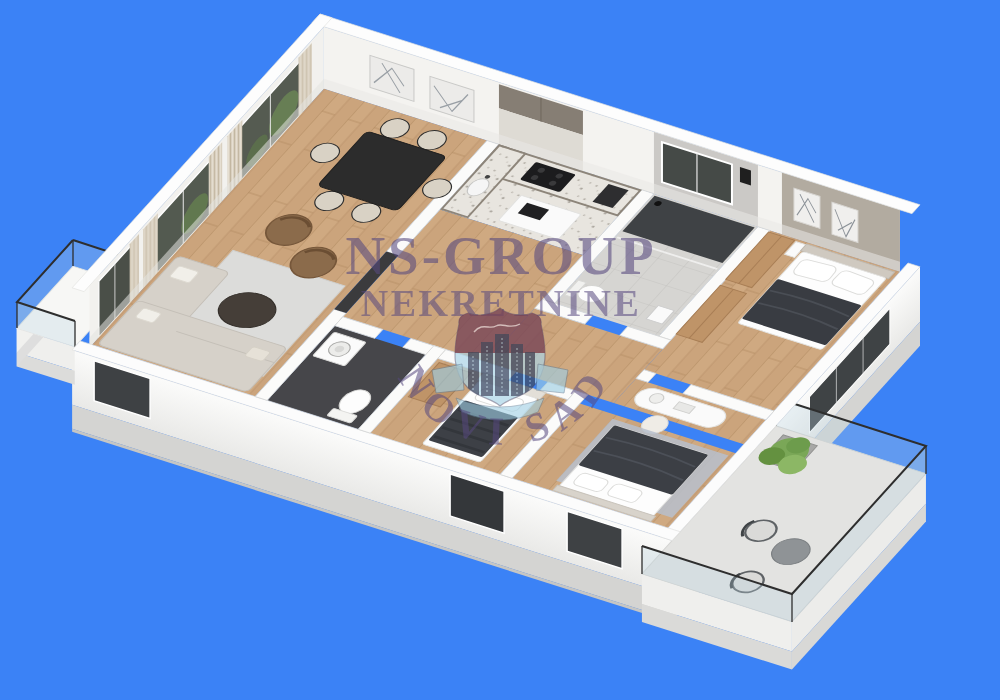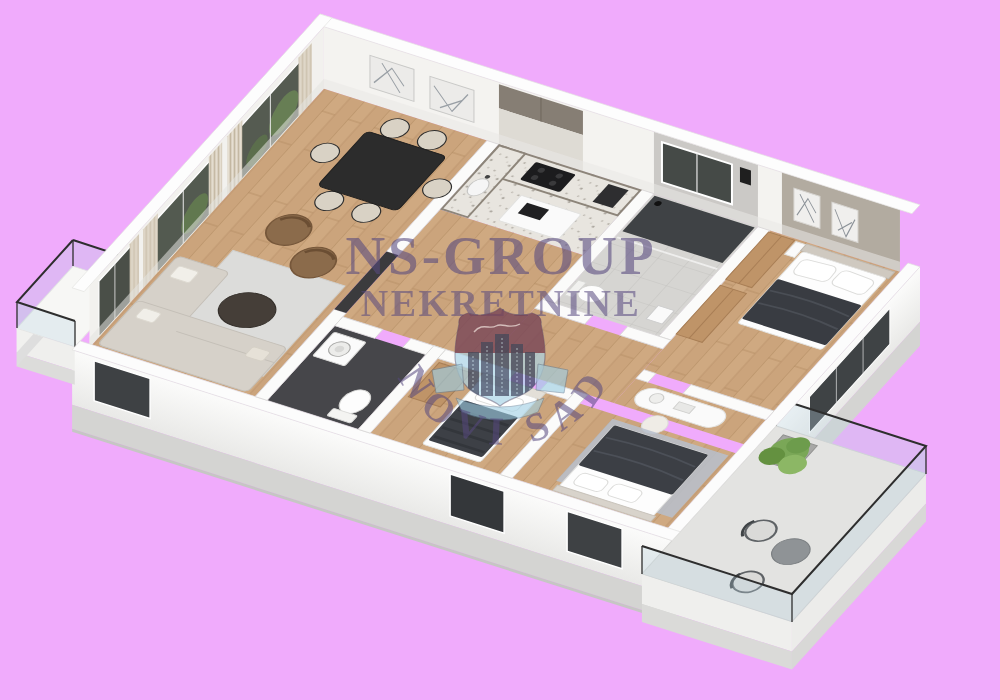--- a/index.html
+++ b/index.html
@@ -1,16 +1,16 @@
 <!DOCTYPE html>
 <html><head>
 <meta charset="utf-8">
 <style>
   html,body{margin:0;padding:0;background:#ffffff;}
-  .stage{position:relative;width:1000px;height:700px;background:#f0abfc;overflow:hidden;
+  .stage{position:relative;width:1000px;height:700px;background:#3b82f6;overflow:hidden;
          font-family:"Liberation Serif", serif;}
   svg{display:block;}
   .wm-title{font-family:"Liberation Serif", serif;font-weight:bold;letter-spacing:3px;}
   .wm-sub{font-family:"Liberation Serif", serif;font-weight:bold;letter-spacing:2.5px;}
   .wm-arc{font-family:"Liberation Serif", serif;font-weight:bold;letter-spacing:9px;}
 </style>
 </head>
 <body>
 
 <div class="stage">

